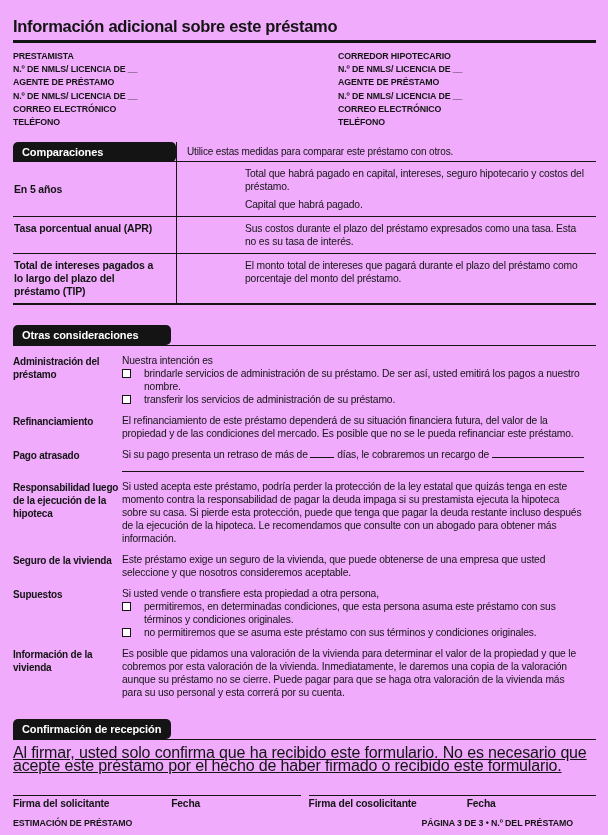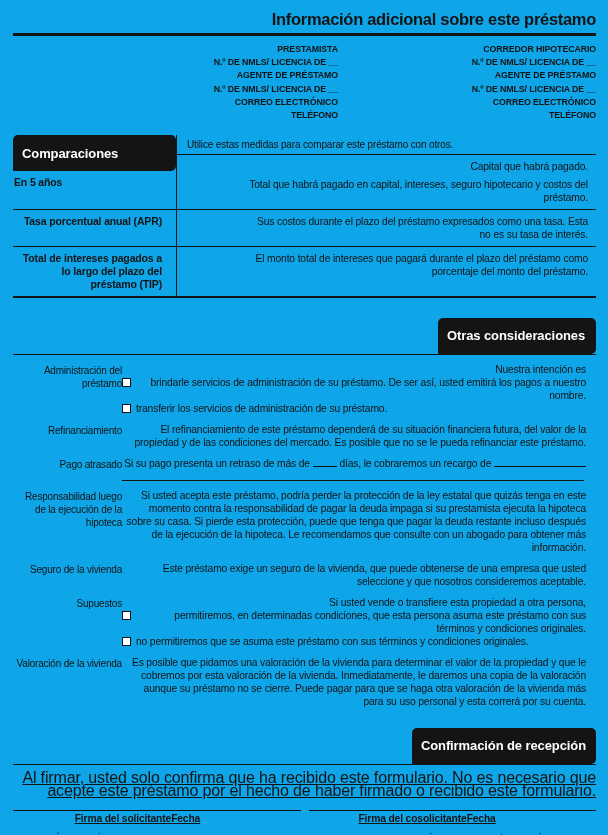--- a/index.html
+++ b/index.html
@@ -1,38 +1,37 @@
 <!DOCTYPE html>
 <html lang="es"><head>
 <meta charset="utf-8">
 <style>
   * { margin:0; padding:0; box-sizing:border-box; }
   html,body { background:#e8e8e8; }
   body { font-family:"Liberation Sans", sans-serif; color:#141414; }
   .page{
-    width:608px; height:835px; background:#0ea5e9; overflow:hidden;
-    padding:8px 12px 0 13px; position:relative;
+    width:608px; height:835px; background:#f0abfc; overflow:hidden;
+    padding:15px 12px 0 13px; position:relative;
     letter-spacing:-0.15px;
-    text-align:right;
   }
   
   .title{
     font-size:16.5px; font-weight:bold; letter-spacing:-0.3px;
     padding:2px 0 4px 0; border-bottom:3px solid #141414;
   }
   
   .contacts{ display:flex; margin-top:7px; }
   .contact-col{ width:325px; }
   .contact-col:last-child{ flex:1; }
   .contact-line{ font-size:8.8px; font-weight:bold; line-height:13.2px; letter-spacing:-0.1px; }
   
   .tab{
-    background:#141414; color:#fff; font-weight:bold; font-size:13px;
+    background:#141414; color:#fff; font-weight:bold; font-size:11px;
     letter-spacing:-0.1px;
-    display:inline-flex; align-items:center; padding:0 10px 0 9px; height:36px;
+    display:inline-flex; align-items:center; padding:0 10px 0 9px; height:20px;
     border-radius:5px 5px 5px 0;
   }
   
   .cmp{ margin-top:13px; border-bottom:2.5px solid #141414; }
   .cmp-head{ display:flex; border-bottom:1.5px solid #141414; height:20px; }
   .cmp-head .tab{ width:163px; }
   .cmp-headtext{
     flex:1; border-left:1.5px solid #141414; display:flex; align-items:center;
     padding-left:10px; font-weight:normal; font-size:10px;
   }
@@ -45,39 +44,39 @@
   .cmp-row.v-center .cmp-label{ display:flex; align-items:center; }
   .cmp-desc{
     flex:1; border-left:1.5px solid #141414;
     padding:5px 8px 5px 68px; font-size:10.3px; line-height:13px;
   }
   .cmp-desc p + p{ margin-top:5px; }
   
   .section-tabline{ border-bottom:1.5px solid #141414; line-height:0; }
   .oc{ margin-top:20px; }
   .oc-row{ display:grid; grid-template-columns:109px 1fr; margin-top:8px; }
-  .oc-label{ font-size:10px; font-weight:normal; line-height:13px; padding-top:1px; letter-spacing:-0.2px; }
+  .oc-label{ font-size:10px; font-weight:bold; line-height:13px; padding-top:1px; letter-spacing:-0.2px; }
   .oc-body{ font-size:10.3px; line-height:13px; padding-right:10px; }
-  .opt{ display:flex; gap:5px; margin-top:0; }
+  .opt{ display:flex; gap:13px; margin-top:0; }
   .checkbox{
     width:9px; height:9px; border:1.4px solid #141414; flex:none; margin-top:1.5px;
     background:#fff;
   }
   .blank{
     display:inline-block; border-bottom:1.2px solid #141414; height:9px;
     vertical-align:baseline;
   }
   .blank-days{ width:24px; }
   .blank-fee{ width:92px; }
   .blank-full{ border-bottom:1.2px solid #141414; height:11px; margin-right:2px; }
   
   .confirm{ margin-top:20px; }
   .confirm-text{ font-size:16px; line-height:13px; margin-top:6px;text-decoration:underline; }
   
-  .sigs{ display:flex; gap:8px; margin-top:13px;text-decoration:underline; }
+  .sigs{ display:flex; gap:8px; margin-top:23px; }
   .sig{ flex:1; }
   .sig-line{ border-top:1.5px solid #141414; height:3px; }
   .sig-labels{ display:flex; font-size:10.3px; font-weight:bold; }
   .sig-labels .sig-name{ width:55%; }
   
   .pagefoot{
     display:flex; justify-content:space-between; margin-top:9px;
     font-size:8.8px; font-weight:bold; letter-spacing:-0.1px;
   }
   .pagefoot .right{ padding-right:23px; }
@@ -109,22 +108,22 @@
   </div>
 
   <div class="cmp">
     <div class="cmp-head">
       <div class="tab">Comparaciones</div>
       <div class="cmp-headtext">Utilice estas medidas para comparar este préstamo con otros.</div>
     </div>
     <div class="cmp-row v-center">
       <div class="cmp-label">En 5 años</div>
       <div class="cmp-desc">
+        <p>Total que habrá pagado en capital, intereses, seguro hipotecario y costos del préstamo.</p>
         <p>Capital que habrá pagado.</p>
-        <p>Total que habrá pagado en capital, intereses, seguro hipotecario y costos del préstamo.</p>
       </div>
     </div>
     <div class="cmp-row">
       <div class="cmp-label">Tasa porcentual anual (APR)</div>
       <div class="cmp-desc">
         <p>Sus costos durante el plazo del préstamo expresados como una tasa. Esta no es su tasa de interés.</p>
       </div>
     </div>
     <div class="cmp-row">
       <div class="cmp-label">Total de intereses pagados a lo largo del plazo del préstamo (TIP)</div>
@@ -189,21 +188,21 @@
           <span>permitiremos, en determinadas condiciones, que esta persona asuma este préstamo con sus términos y condiciones originales.</span>
         </div>
         <div class="opt">
           <span class="checkbox"></span>
           <span>no permitiremos que se asuma este préstamo con sus términos y condiciones originales.</span>
         </div>
       </div>
     </div>
 
     <div class="oc-row">
-      <div class="oc-label">Valoración de la vivienda</div>
+      <div class="oc-label">Información de la vivienda</div>
       <div class="oc-body">Es posible que pidamos una valoración de la vivienda para determinar el valor de la propiedad y que le cobremos por esta valoración de la vivienda. Inmediatamente, le daremos una copia de la valoración aunque su préstamo no se cierre. Puede pagar para que se haga otra valoración de la vivienda más para su uso personal y esta correrá por su cuenta.</div>
     </div>
   </div>
 
   <div class="confirm">
     <div class="section-tabline">
       <span class="tab" style="min-width:146px;">Confirmación de recepción</span>
     </div>
     <div class="confirm-text">Al firmar, usted solo confirma que ha recibido este formulario. No es necesario que acepte este préstamo por el hecho de haber firmado o recibido este formulario.</div>
   </div>

